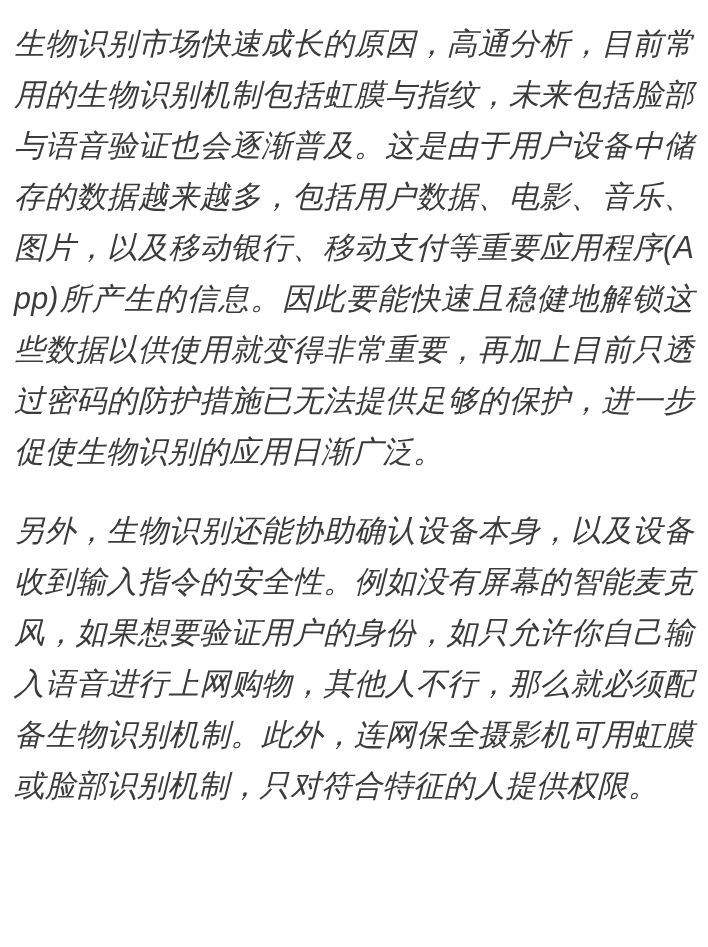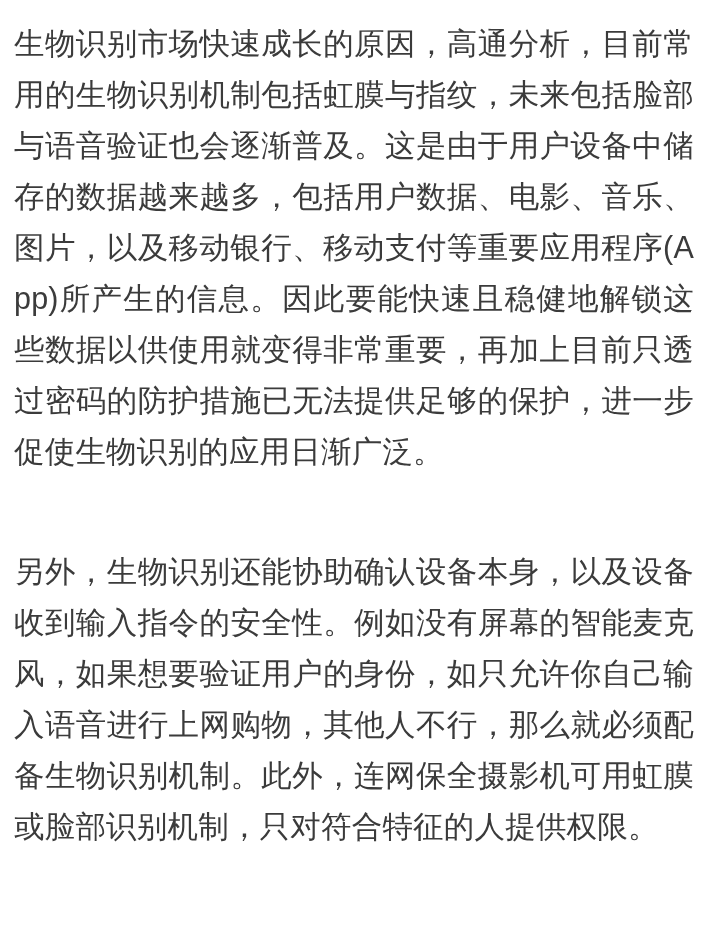--- a/index.html
+++ b/index.html
@@ -22,23 +22,24 @@
   }
   .para {
     margin: 0;
     color: #3b3b3b;
     font-size: 30.5px;
     line-height: 51px;
     letter-spacing: 0.2px;
     text-align: justify;
     text-justify: inter-ideograph;
     word-break: break-all;
+    font-style: italic;
   }
   .para + .para {
-    margin-top: 69px;
+    margin-top: 28px;
   }
 </style>
 </head>
 <body>
 
 <div class="article">
   <p class="para">生物识别市场快速成长的原因，高通分析，目前常用的生物识别机制包括虹膜与指纹，未来包括脸部与语音验证也会逐渐普及。这是由于用户设备中储存的数据越来越多，包括用户数据、电影、音乐、图片，以及移动银行、移动支付等重要应用程序(App)所产生的信息。因此要能快速且稳健地解锁这些数据以供使用就变得非常重要，再加上目前只透过密码的防护措施已无法提供足够的保护，进一步促使生物识别的应用日渐广泛。</p>
   <p class="para">另外，生物识别还能协助确认设备本身，以及设备收到输入指令的安全性。例如没有屏幕的智能麦克风，如果想要验证用户的身份，如只允许你自己输入语音进行上网购物，其他人不行，那么就必须配备生物识别机制。此外，连网保全摄影机可用虹膜或脸部识别机制，只对符合特征的人提供权限。</p>
 </div>
 

